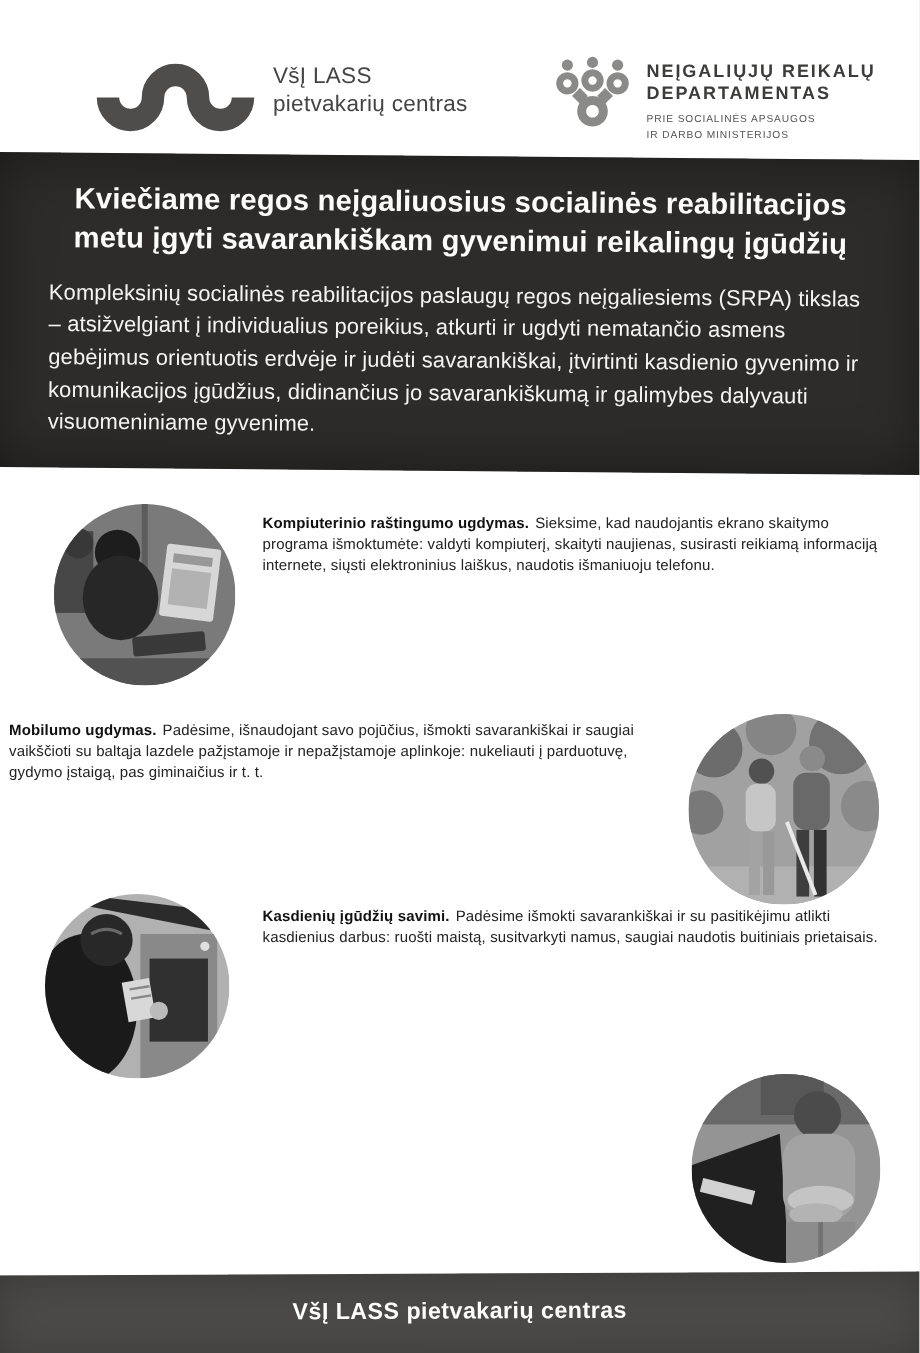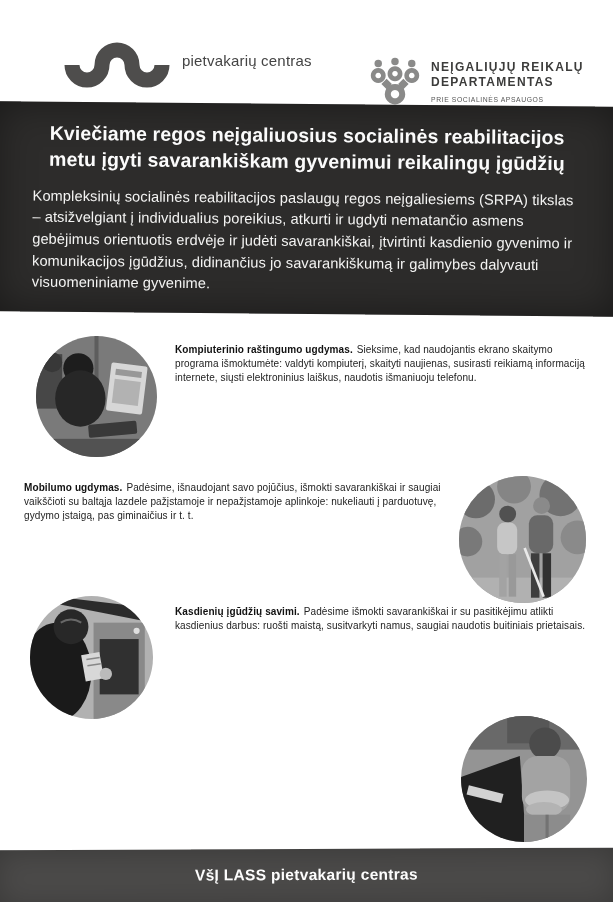--- a/index.html
+++ b/index.html
@@ -6,21 +6,21 @@
   .page{
     position:relative;width:613px;height:902px;margin:0 auto;
     background:#ffffff;overflow:hidden;
     font-family:"Liberation Sans","DejaVu Sans",sans-serif;
     color:#1e1e1e;
   }
   
   .hdr-lass{position:absolute;left:64px;top:33px;display:flex;align-items:center;}
   .lass-icon{width:108px;height:56px;}
   .lass-text{margin-left:10px;font-size:15px;line-height:1.25;color:#444;font-weight:500;letter-spacing:.2px;}
-  .hdr-dept{position:absolute;left:367px;top:36px;display:flex;margin-top:20px;}
+  .hdr-dept{position:absolute;left:367px;top:36px;display:flex;}
   .dept-icon{width:56px;height:54px;}
   .dept-text{margin-left:8px;margin-top:4px;}
   .dept-l1,.dept-l2{font-size:12px;font-weight:bold;color:#3c3c3b;letter-spacing:1.3px;line-height:1.25;}
   .dept-l3,.dept-l4{font-size:6.8px;color:#555;letter-spacing:.6px;line-height:1.5;margin-top:1px;}
   .dept-l3{margin-top:5px;}
   
   .banner{
     position:absolute;left:-6px;top:104px;width:625px;height:210px;
     background:#2d2c2b;transform:rotate(.5deg);transform-origin:50% 50%;
     box-shadow:inset 0 0 40px rgba(0,0,0,.45);
@@ -53,20 +53,21 @@
 </head>
 <body>
 
 <div class="page">
 
   <div class="hdr-lass">
     <svg class="lass-icon" viewBox="0 0 108 56">
       <path d="M8 32 a15 15 0 0 0 30 0 a15 15 0 0 1 30 0 a15 15 0 0 0 30 0" fill="none" stroke="#4e4d4c" stroke-width="15"></path>
     </svg>
     <div class="lass-text">
+      <div>VšĮ LASS</div>
       <div>pietvakarių centras</div>
     </div>
   </div>
 
   <div class="hdr-dept">
     <svg class="dept-icon" viewBox="0 0 60 58">
       <g fill="#8a8a89">
         <circle cx="12" cy="8" r="4"></circle>
           <circle cx="30" cy="6" r="4"></circle>
           <circle cx="48" cy="8" r="4"></circle>
@@ -103,21 +104,21 @@
       <rect x="77" y="34" width="26" height="6" fill="#9a978f" transform="rotate(7 90 52)"></rect>
       <rect x="77" y="44" width="26" height="24" fill="#b4b1a9" transform="rotate(7 90 52)"></rect>
       <rect x="52" y="86" width="48" height="13" rx="2" fill="#3b3a38" transform="rotate(-5 76 92)"></rect>
       <rect x="0" y="102" width="120" height="18" fill="#55534f"></rect>
     </svg>
   </div>
   <div class="sect" style="left:175px;top:343px;width:424px;">
     <b>Kompiuterinio raštingumo ugdymas.</b><span>Sieksime, kad naudojantis ekrano skaitymo programa išmoktumėte: valdyti kompiuterį, skaityti naujienas, susirasti reikiamą informaciją internete, siųsti elektroninius laiškus, naudotis išmaniuoju telefonu.</span>
   </div>
 
-  <div class="sect" style="left:24px;top:481px;width:438px;">
+  <div class="sect" style="left:6px;top:481px;width:438px;">
     <b>Mobilumo ugdymas.</b><span>Padėsime, išnaudojant savo pojūčius, išmokti savarankiškai ir saugiai vaikščioti su baltąja lazdele pažįstamoje ir nepažįstamoje aplinkoje: nukeliauti į parduotuvę, gydymo įstaigą, pas giminaičius ir t. t.</span>
   </div>
   <div class="photo" style="left:459px;top:476px;width:127px;height:127px;">
     <svg viewBox="0 0 120 120">
       <rect width="120" height="120" fill="#a3a09b"></rect>
       <circle cx="16" cy="22" r="18" fill="#6e6c67"></circle>
       <circle cx="52" cy="10" r="16" fill="#888580"></circle>
       <circle cx="96" cy="18" r="20" fill="#74726d"></circle>
       <circle cx="112" cy="58" r="16" fill="#8d8a84"></circle>
       <circle cx="8" cy="62" r="14" fill="#7c7974"></circle>

